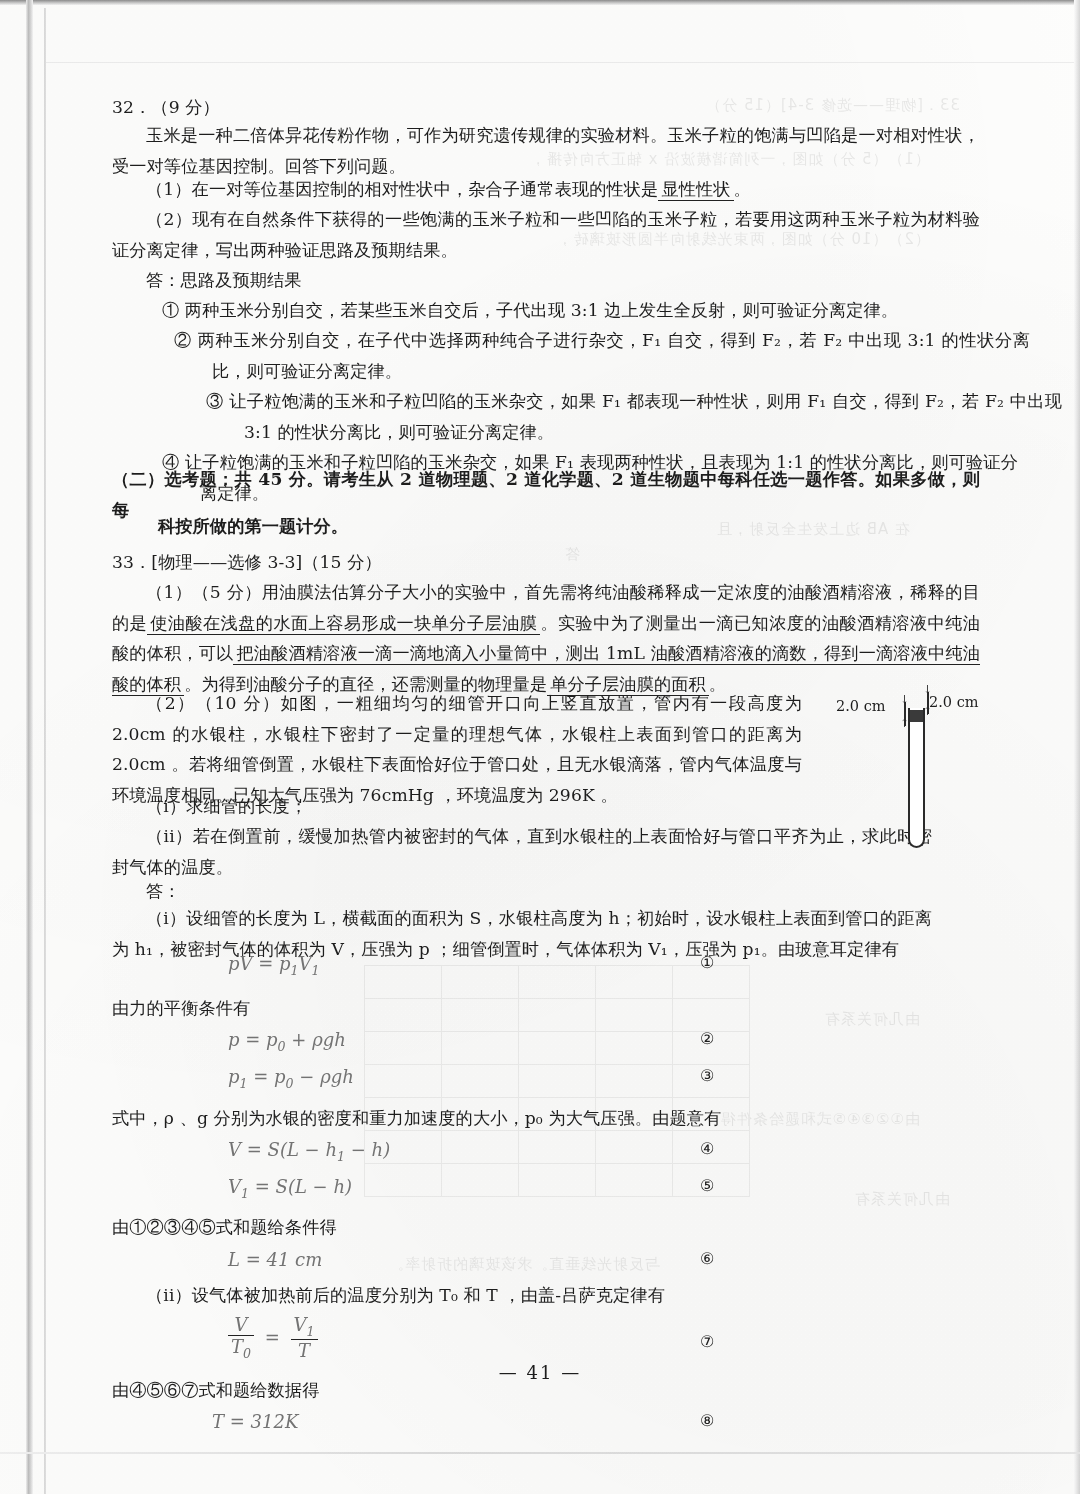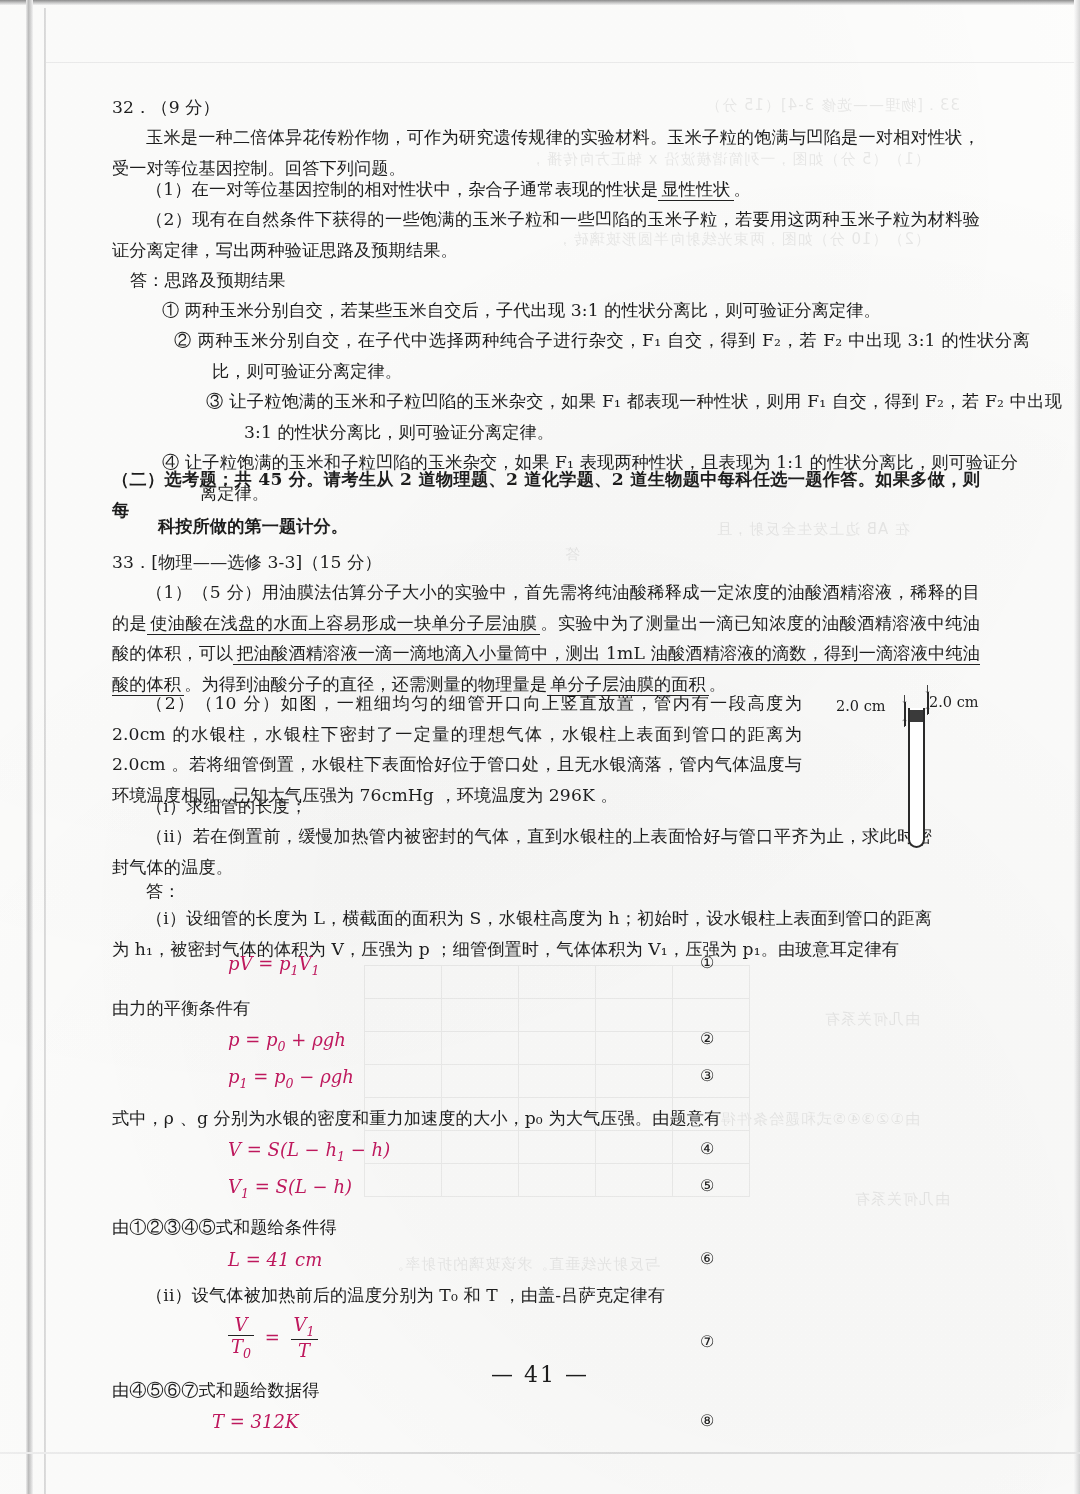--- a/index.html
+++ b/index.html
@@ -112,21 +112,21 @@
   }
   i.v {
     font-family: "DejaVu Serif", "Liberation Serif", serif;
     font-style: italic;
   }
   sub { font-size: 0.7em; }
   .eq {
     position: absolute;
     font-size: 18px;
     font-style: italic;
-    color: #be185d;
+    color: #737373;
   }
   .eqn {
     position: absolute;
     font-size: 16px;
     font-style: normal;
     color: #1d1d1d;
   }
   .frac {
     display: inline-block;
     vertical-align: middle;
@@ -182,21 +182,21 @@
     position: absolute;
     font-size: 11px;
     line-height: 8px;
     color: #2a2a2a;
   }
   .page-num {
     position: absolute;
     left: 0; top: 1362px;
     width: 1080px;
     text-align: center;
-    font-size: 22px;
+    font-size: 18px;
     color: #1d1d1d;
     letter-spacing: 2px;
   }
 </style>
 </head>
 <body>
 
 <div id="page">
 
   <div class="scan-edge-top"></div>
@@ -270,31 +270,31 @@
     </tbody>
       </table>
   </div>
 
   <div class="paper-grain"></div>
 
   <div class="content">
 
     <div class="blk" style="left:112px; top:92px; width:860px;">32．（9 分）</div>
 
-    <div class="blk ind1" style="left:112px; top:122px; width:868px; text-align:justify;">玉米是一种二倍体异花传粉作物，可作为研究遗传规律的实验材料。玉米子粒的饱满与凹陷是一对相对性状，受一对等位基因控制。回答下列问题。</div>
+    <div class="blk ind1" style="left:112px; top:122px; width:868px; text-align:justify;font-family:Liberation Mono, monospace;">玉米是一种二倍体异花传粉作物，可作为研究遗传规律的实验材料。玉米子粒的饱满与凹陷是一对相对性状，受一对等位基因控制。回答下列问题。</div>
 
     <div class="blk ind1" style="left:112px; top:174px; width:868px;">
       <span>（1）在一对等位基因控制的相对性状中，杂合子通常表现的性状是</span><span class="u">显性性状</span><span>。</span>
     </div>
 
     <div class="blk ind1" style="left:112px; top:204px; width:868px; text-align:justify;">（2）现有在自然条件下获得的一些饱满的玉米子粒和一些凹陷的玉米子粒，若要用这两种玉米子粒为材料验证分离定律，写出两种验证思路及预期结果。</div>
 
-    <div class="blk ind1" style="left:96px; top:265px; width:868px;">答：思路及预期结果</div>
-
-    <div class="blk hang" style="left:162px; top:295px; width:818px; text-align:justify;">① 两种玉米分别自交，若某些玉米自交后，子代出现 3:1 的性状分离比，则可验证分离定律。</div>
+    <div class="blk ind1" style="left:112px; top:265px; width:868px;">答：思路及预期结果</div>
+
+    <div class="blk hang" style="left:162px; top:295px; width:818px; text-align:justify;">① 两种玉米分别自交，若某些玉米自交后，子代出现 3:1 边上发生全反射，则可验证分离定律。</div>
     <div class="blk hang" style="left:162px; top:325px; width:818px; text-align:justify;margin-left:12px;">② 两种玉米分别自交，在子代中选择两种纯合子进行杂交，F₁ 自交，得到 F₂，若 F₂ 中出现 3:1 的性状分离比，则可验证分离定律。</div>
     <div class="blk hang" style="left:162px; top:386px; width:818px; text-align:justify;margin-left:44px;">③ 让子粒饱满的玉米和子粒凹陷的玉米杂交，如果 F₁ 都表现一种性状，则用 F₁ 自交，得到 F₂，若 F₂ 中出现 3:1 的性状分离比，则可验证分离定律。</div>
     <div class="blk hang" style="left:162px; top:447px; width:818px; text-align:justify;">④ 让子粒饱满的玉米和子粒凹陷的玉米杂交，如果 F₁ 表现两种性状，且表现为 1:1 的性状分离比，则可验证分离定律。</div>
 
     <div class="blk bold" style="left:112px; top:464px; width:868px; text-align:justify;">（二）选考题：共 45 分。请考生从 2 道物理题、2 道化学题、2 道生物题中每科任选一题作答。如果多做，则每</div>
     <div class="blk bold" style="left:158px; top:511px; width:822px;">科按所做的第一题计分。</div>
 
     <div class="blk" style="left:112px; top:547px; width:868px;">33．[物理——选修 3-3]（15 分）</div>
 
     <div class="blk ind1" style="left:112px; top:577px; width:868px; text-align:justify;">

